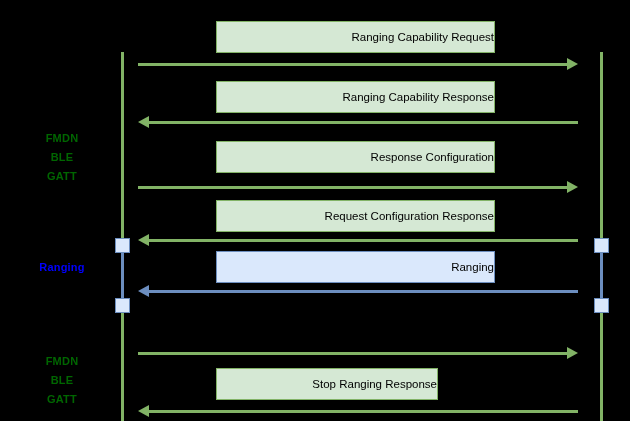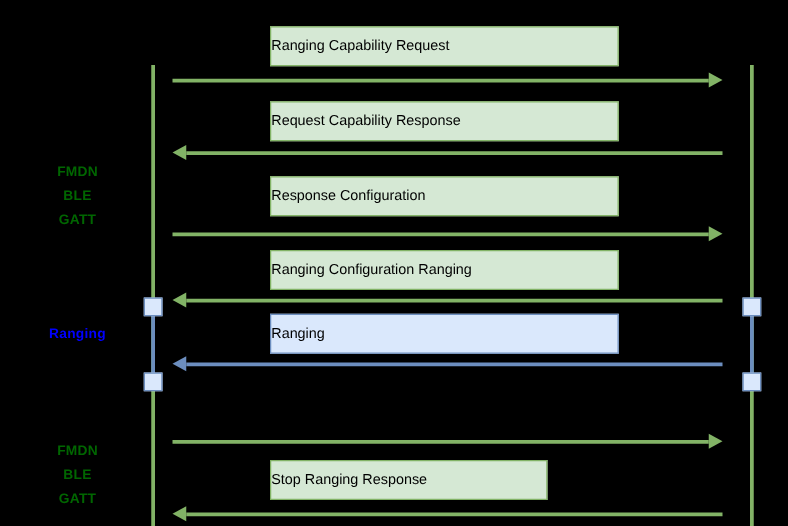--- a/index.html
+++ b/index.html
@@ -39,21 +39,21 @@
 
   
   .msg-box {
     position: absolute;
     left: 216px;
     width: 279px;
     height: 32px;
     box-sizing: border-box;
     display: flex;
     align-items: center;
-    justify-content: flex-start;
+    justify-content: flex-end;
     font-size: 11.5px;
     color: #000000;
     text-align: center;
   }
   .msg-box.green {
     background: #d5e8d4;
     border: 1px solid #82b366;
   }
   .msg-box.blue {
     background: #dae8fc;
@@ -106,31 +106,31 @@
     <div class="phase-label blue" style="left: 22px; top: 258px; width: 80px; color: rgb(0, 0, 255);">Ranging</div>
     <div class="phase-label green" style="left: 22px; top: 333px; width: 80px; color: rgb(0, 102, 0);">FMDN
 BLE
 GATT</div>
     <div class="msg-box green" style="top: 21px; left: 216px; width: 279px; height: 32px;">
       <span>Ranging Capability Request</span>
     </div>
     <div class="arrow-line green" style="top: 63px; left: 138px; width: 429px;"></div>
     <div class="arrow-head right green" style="top: 58px; left: 567px;"></div>
     <div class="msg-box green" style="top: 81px; left: 216px; width: 279px; height: 32px;">
-      <span>Request Capability Response</span>
+      <span>Ranging Capability Response</span>
     </div>
     <div class="arrow-line green" style="top: 121px; left: 149px; width: 429px;"></div>
     <div class="arrow-head left green" style="top: 116px; left: 138px;"></div>
     <div class="msg-box green" style="top: 141px; left: 216px; width: 279px; height: 32px;">
       <span>Response Configuration</span>
     </div>
     <div class="arrow-line green" style="top: 186px; left: 138px; width: 429px;"></div>
     <div class="arrow-head right green" style="top: 181px; left: 567px;"></div>
     <div class="msg-box green" style="top: 200px; left: 216px; width: 279px; height: 32px;">
-      <span>Ranging Configuration Ranging</span>
+      <span>Request Configuration Response</span>
     </div>
     <div class="arrow-line green" style="top: 239px; left: 149px; width: 429px;"></div>
     <div class="arrow-head left green" style="top: 234px; left: 138px;"></div>
     <div class="msg-box blue" style="top: 251px; left: 216px; width: 279px; height: 32px;">
       <span>Ranging</span>
     </div>
     <div class="arrow-line blue" style="top: 290px; left: 149px; width: 429px;"></div>
     <div class="arrow-head left blue" style="top: 285px; left: 138px;"></div>
     <div class="arrow-line green" style="top: 352px; left: 138px; width: 429px;"></div>
     <div class="arrow-head right green" style="top: 347px; left: 567px;"></div>

